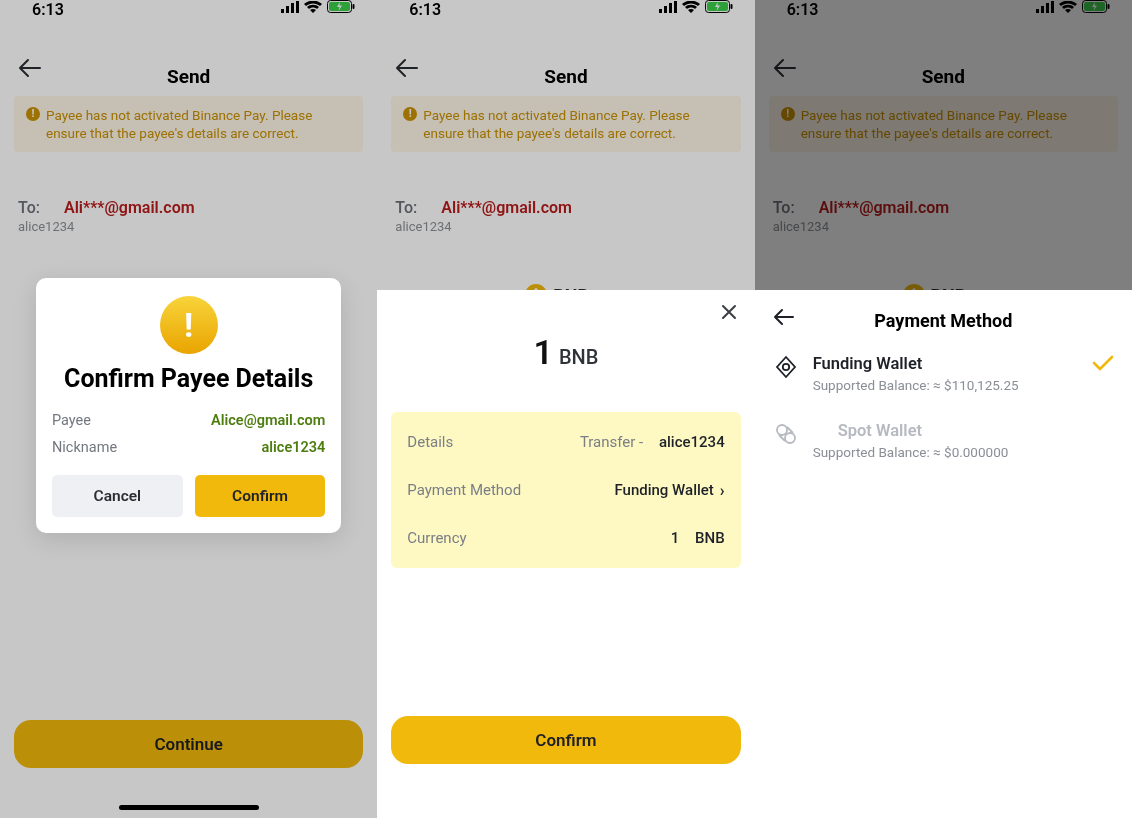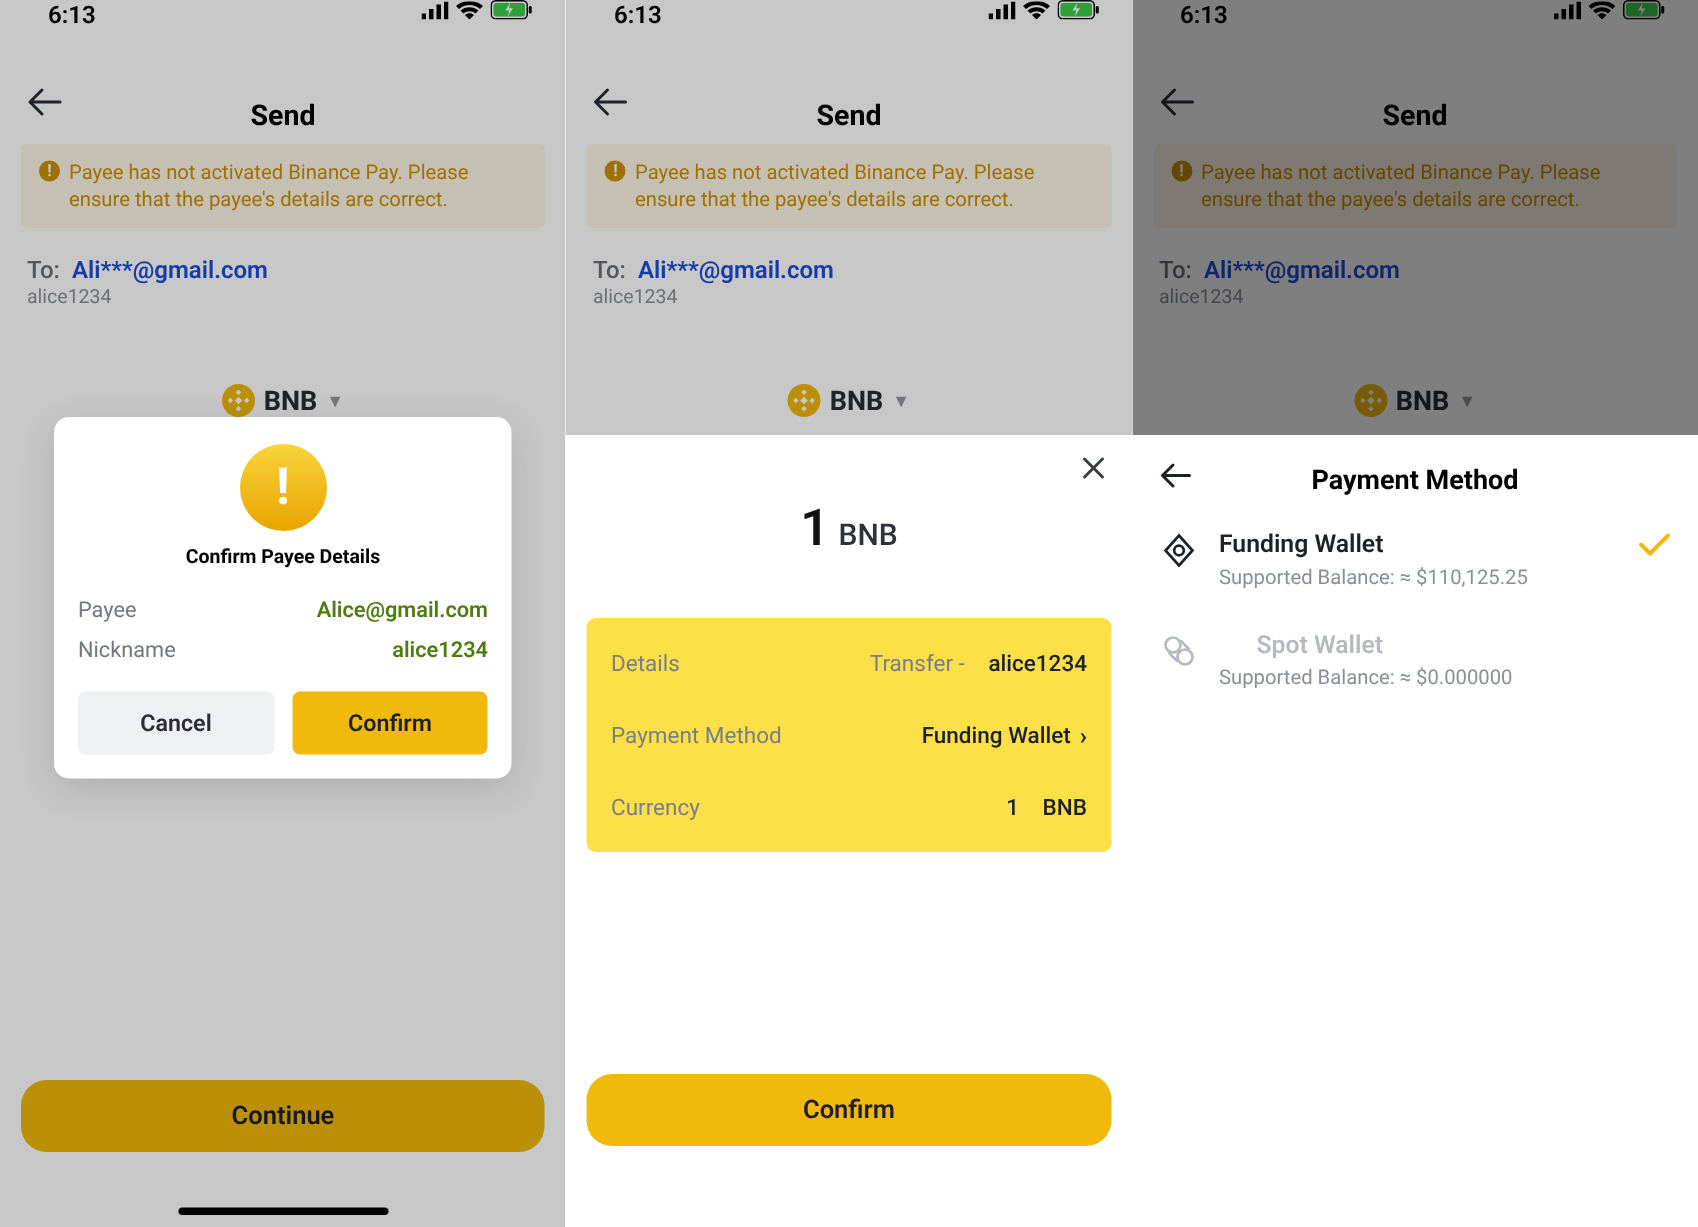--- a/index.html
+++ b/index.html
@@ -7,51 +7,51 @@
   .phone { width: 377.33px; height: 818px; position: relative; background: #fff; overflow: hidden; }
   .phone.dimmed::after { content:""; position:absolute; inset:0; background: rgba(0,0,0,0.22); pointer-events:none; }
   .statusbar { height: 44px; display:flex; justify-content:space-between; align-items:flex-start; padding: 0 22px 0 32px; font-weight:600; }
   .sb-time { font-size:16px; }
   .sb-right { display:flex; gap:5px; align-items:center; }
   .header { height: 48px; display:flex; align-items:center; justify-content:center; position:relative; }
   .header .back { position:absolute; left:18px; top:14px; }
   .header .title { font-size:19px; font-weight:700;margin-top:16px; }
   .warning { margin: 4px 14px 10px 14px; background:#fdf5e7; border-radius:4px; padding:10px 14px 10px 32px; color:#c99103; font-size:13.5px; line-height:1.35; position:relative; }
   .warning .ico { position:absolute; left:12px; top:11px; width:14px; height:14px; border-radius:50%; background:#c99103; color:#fff; font-size:11px; display:flex; align-items:center; justify-content:center; font-weight:700; }
-  .to-row { padding: 8px 18px 2px 18px; display:flex; gap:8px; font-size:16px; align-items:baseline; }
+  .to-row { padding: 8px 18px 2px 18px; display:flex; gap:24px; font-size:16px; align-items:baseline; }
   .to-label { color:#6b6f78; font-weight:500; }
-  .to-email { font-weight:600; color:#1d4ed8; }
+  .to-email { font-weight:600; color:#b91c1c;margin-top:28px; }
   .nick { padding: 0 18px; color:#8c9096; font-size:13px; }
   .amount-card { margin: 30px 8px 0 8px; background:#fff; border-radius:16px; padding:20px 10px 40px 10px; text-align:center; position: relative; }
   .coin-sel { display:inline-flex; align-items:center; gap:6px; font-weight:700; font-size:18px; color:#2a2d34; }
   .coin-ico { width:22px; height:22px; border-radius:50%; background:#f0b90b; display:inline-flex; align-items:center; justify-content:center; }
   .coin-sel .chev { color:#95989e; font-size:12px; }
   .continue-wrap { position:absolute; left:14px; right:14px; bottom:50px; }
   .btn-yellow { background:#f0b90b; border:none; width:100%; height:48px; border-radius:17px; font-size:17px; font-weight:600; color:#1f2026; cursor:pointer; }
   .home-ind { position:absolute; left:50%; bottom:8px; width:140px; height:5px; background:#000; border-radius:3px; transform:translateX(-50%); }
 
   
   .modal { position:absolute; left:36px; right:36px; top:278px; background:#fff; border-radius:10px; z-index:20; padding:18px 16px 16px 16px; box-shadow: 0 6px 24px rgba(0,0,0,0.12);}
   .modal .warn-circle { width:58px; height:58px; border-radius:50%; background:linear-gradient(180deg,#f8d43a,#e9a400); margin:0 auto 10px auto; display:flex; align-items:center; justify-content:center; }
   .modal .warn-circle span { color:#fff; font-size:34px; font-weight:700; }
-  .modal h3 { text-align:center; font-size:13px; font-weight:700; margin-bottom:14px; }
+  .modal h3 { text-align:center; font-size:25px; font-weight:700; margin-bottom:14px; }
   .modal .row { display:flex; justify-content:space-between; font-size:14.5px; padding:5px 0; }
   .modal .row .k { color:#73777f; }
   .modal .row .v { font-weight:600; color:#4d7c0f; }
   .modal .btns { display:flex; gap:12px; margin-top:14px; }
   .btn-grey { flex:1; background:#eef0f3; border:none; height:42px; border-radius:5px; font-size:15.5px; font-weight:600; color:#2a2d34; cursor:pointer; }
   .btn-yel { flex:1; background:#f0b90b; border:none; height:42px; border-radius:5px; font-size:15.5px; font-weight:600; color:#1e2128; cursor:pointer; }
 
   
   .sheet { position:absolute; left:0; right:0; bottom:0; top:290px; background:#fff; z-index:20; padding: 18px 14px 0 14px; display:flex; flex-direction:column; }
   .sheet .close { position:absolute; right:18px; top:14px; color:#3a3d44; font-size:20px; cursor:pointer; }
   .big-amount { text-align:center; margin-top:24px; }
   .big-amount .num { font-size:34px; font-weight:600; color:#111; }
   .big-amount .sym { font-size:20px; font-weight:500; color:#2f3238; margin-left:6px; }
-  .details-card { background:#fde047; border-radius:6px; margin-top:40px; padding: 6px 16px; }
+  .details-card { background:#fef9c3; border-radius:6px; margin-top:40px; padding: 6px 16px; }
   .d-row { display:flex; justify-content:space-between; align-items:center; height:48px; font-size:15px; }
   .d-row .k { color:#7a7e86; }
   .d-row .v { color:#1e2128; font-weight:500; display:flex; align-items:center; gap:6px; }
   .d-row .v .light { color:#7a7e86; font-weight:400; }
   .chev-r { font-size:16px; color:#2a2d34; font-weight:700; }
   .sheet .confirm-wrap { margin-top:auto; margin-bottom:54px; padding: 0 0; }
   
   
   .sheet3 { position:absolute; left:0; right:0; bottom:0; top:290px; background:#fff; z-index:20; padding: 14px 18px 0 18px; }
   .sheet3 .hdr { display:flex; align-items:center; justify-content:center; position:relative; height:32px; }

